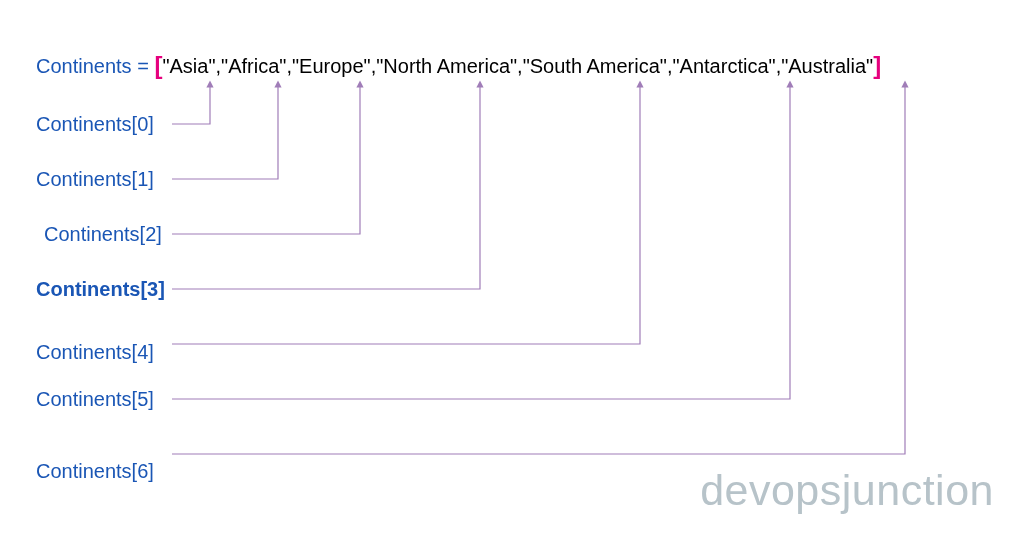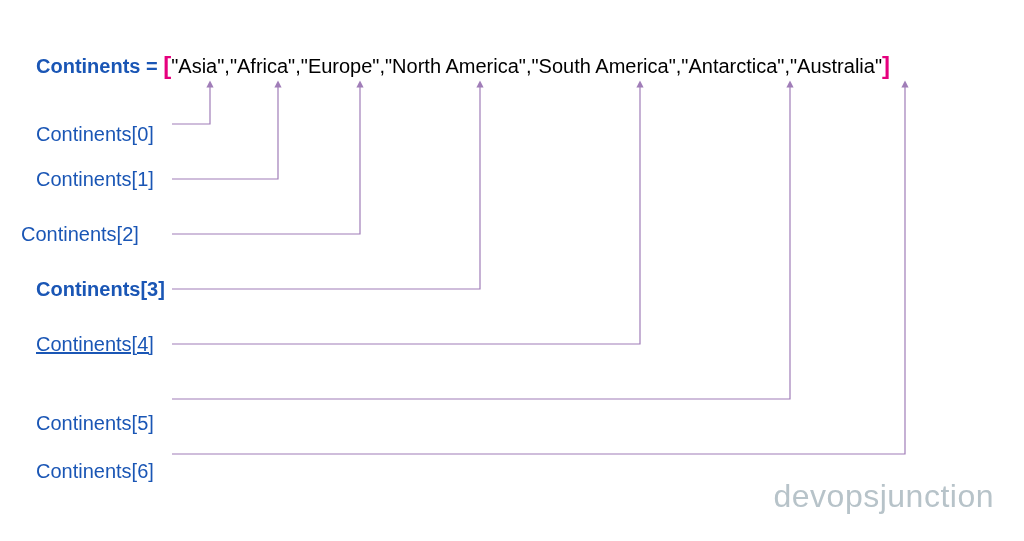--- a/index.html
+++ b/index.html
@@ -14,21 +14,21 @@
   }
   .declaration {
     position: absolute;
     top: 52px;
     left: 36px;
     font-size: 20px;
     white-space: nowrap;
   }
   .varname {
     color: #1a56b5;
-    font-weight: 700;
+    font-weight: 400;
   }
   .bracket {
     color: #e6007e;
     font-weight: 700;
     font-size: 24px;
     vertical-align: -1px;
   }
   .arrcontent {
     color: #000000;
     font-weight: 500;
@@ -37,45 +37,45 @@
     position: absolute;
     font-size: 20px;
     color: #1a56b5;
     font-weight: 500;
     white-space: nowrap;
   }
   .watermark {
     position: absolute;
     right: 30px;
     bottom: 26px;
-    font-size: 32px;
+    font-size: 43px;
     color: #b7c3c9;
     font-weight: 400;
     letter-spacing: 0.5px;
   }
   svg.arrows {
     position: absolute;
     top: 0;
     left: 0;
     pointer-events: none;
   }
 </style>
 </head>
 <body>
 
 <div class="declaration">
   <span class="varname">Continents</span><span class="varname"> = </span><span class="bracket">[</span><span class="arrcontent">"Asia","Africa","Europe","North America","South America","Antarctica","Australia"</span><span class="bracket">]</span>
 </div>
 
-<div class="index-label" style="top:123px; left:36px;">Continents[0]</div>
+<div class="index-label" style="top:113px; left:36px;">Continents[0]</div>
 <div class="index-label" style="top:168px; left:36px;">Continents[1]</div>
-<div class="index-label" style="top:223px; left:21px;">Continents[2]</div>
+<div class="index-label" style="top:223px; left:44px;">Continents[2]</div>
 <div class="index-label" style="top:278px; left:36px;font-weight:bold;">Continents[3]</div>
-<div class="index-label" style="top:333px; left:36px;text-decoration:underline;">Continents[4]</div>
-<div class="index-label" style="top:412px; left:36px;">Continents[5]</div>
+<div class="index-label" style="top:341px; left:36px;">Continents[4]</div>
+<div class="index-label" style="top:388px; left:36px;">Continents[5]</div>
 <div class="index-label" style="top:460px; left:36px;">Continents[6]</div>
 
 <div class="watermark">devopsjunction</div>
 
 <svg class="arrows" width="1024" height="541">
   <defs>
     <marker id="arrowhead" markerWidth="8" markerHeight="8" refX="4" refY="4" orient="auto">
       <path d="M1,1 L7,4 L1,7 Z" fill="#a07db8"></path>
     </marker>
   </defs>

